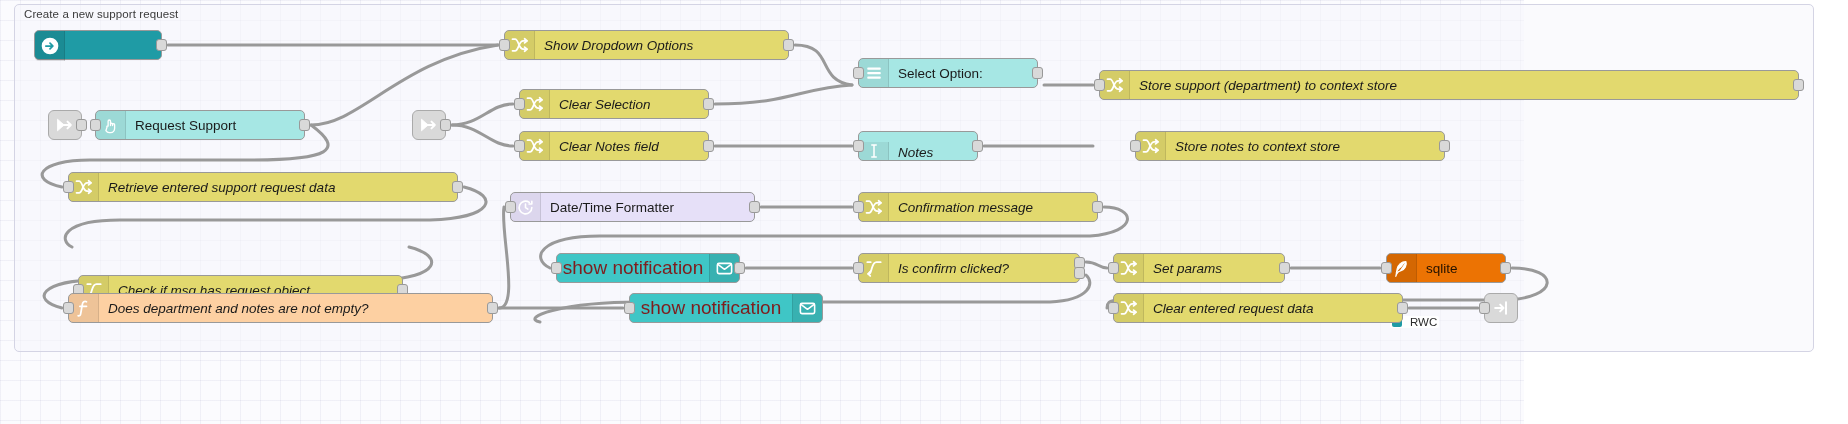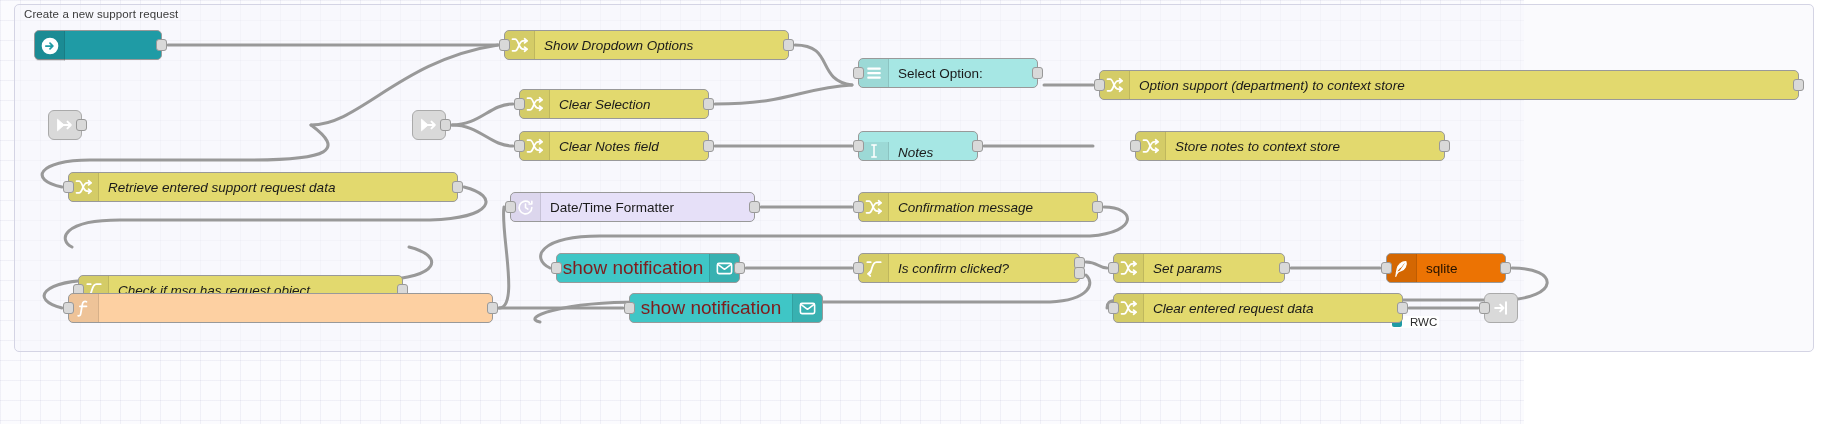--- a/index.html
+++ b/index.html
@@ -228,20 +228,30 @@
   <div class="node linknode" style="left:48px; top:110px;">
     <div class="icon-box">
       <svg class="gly" width="20" height="20" viewBox="0 0 24 24">
         <path d="M3 5 L11 12 L3 19 Z" fill="#ffffff" stroke="#ffffff" stroke-width="1"></path>
         <path d="M9 12 H19 M15 8 L19 12 L15 16" fill="none" stroke="#ffffff" stroke-width="2.4" stroke-linecap="round" stroke-linejoin="round"></path>
       </svg>
     </div>
     <div class="port out"></div>
   </div>
 
+  <div class="node n-ui" style="left:95px; top:110px; width:210px;">
+    <div class="icon-box">
+      <svg class="gly" width="19" height="19" viewBox="0 0 24 24">
+        <path d="M9 12V6.5a1.5 1.5 0 013 0V12m0-1.5a1.3 1.3 0 012.6 0V12m0-1a1.3 1.3 0 012.6 0v4.5c0 3-2 5.5-5 5.5h-2c-2 0-3-1-4-2.5L7.6 14c-.6-.9.6-2 1.4-1.2" fill="none" stroke="#ffffff" stroke-width="1.7" stroke-linecap="round" stroke-linejoin="round"></path>
+      </svg>
+    </div>
+    <div class="label">Request Support</div>
+    <div class="port in"></div>
+    <div class="port out"></div>
+  </div>
 
   <div class="node n-change" style="left:68px; top:172px; width:390px;">
     <div class="icon-box">
       <svg class="gly" width="20" height="20" viewBox="0 0 24 24">
         <path d="M3 5 h3 c2 0 3 2 4.5 6 S13 17 16 17 h4" fill="none" stroke="#ffffff" stroke-width="2.1" stroke-linecap="round"></path>
         <path d="M3 19 h3 c2 0 3-2 4.5-6 S13 7 16 7 h4" fill="none" stroke="#ffffff" stroke-width="2.1" stroke-linecap="round"></path>
         <path d="M17.5 4.5 L20.5 7 L17.5 9.5" fill="none" stroke="#ffffff" stroke-width="2.1" stroke-linecap="round" stroke-linejoin="round"></path>
         <path d="M17.5 14.5 L20.5 17 L17.5 19.5" fill="none" stroke="#ffffff" stroke-width="2.1" stroke-linecap="round" stroke-linejoin="round"></path>
       </svg>
     </div>
@@ -262,20 +272,21 @@
     <div class="port in"></div>
     <div class="port out"></div>
   </div>
 
   <div class="node n-function" style="left:68px; top:293px; width:425px;">
     <div class="icon-box">
       <svg class="gly" width="20" height="20" viewBox="0 0 24 24">
         <path d="M15 4.5c-2.5-1-4.5.2-5 3.2L8 19c-.4 2.2-1.7 2.8-3 2.3M7 10h8" fill="none" stroke="#ffffff" stroke-width="2.1" stroke-linecap="round"></path>
       </svg>
     </div>
+    <div class="label italic">Does department and notes are not empty?</div>
     <div class="port in"></div>
     <div class="port out"></div>
   </div>
 
   <div class="node n-change" style="left:504px; top:30px; width:285px;">
     <div class="icon-box">
       <svg class="gly" width="20" height="20" viewBox="0 0 24 24">
         <path d="M3 5 h3 c2 0 3 2 4.5 6 S13 17 16 17 h4" fill="none" stroke="#ffffff" stroke-width="2.1" stroke-linecap="round"></path>
         <path d="M3 19 h3 c2 0 3-2 4.5-6 S13 7 16 7 h4" fill="none" stroke="#ffffff" stroke-width="2.1" stroke-linecap="round"></path>
         <path d="M17.5 4.5 L20.5 7 L17.5 9.5" fill="none" stroke="#ffffff" stroke-width="2.1" stroke-linecap="round" stroke-linejoin="round"></path>
@@ -351,21 +362,21 @@
 
   <div class="node n-change" style="left:1099px; top:70px; width:700px;">
     <div class="icon-box">
       <svg class="gly" width="20" height="20" viewBox="0 0 24 24">
         <path d="M3 5 h3 c2 0 3 2 4.5 6 S13 17 16 17 h4" fill="none" stroke="#ffffff" stroke-width="2.1" stroke-linecap="round"></path>
         <path d="M3 19 h3 c2 0 3-2 4.5-6 S13 7 16 7 h4" fill="none" stroke="#ffffff" stroke-width="2.1" stroke-linecap="round"></path>
         <path d="M17.5 4.5 L20.5 7 L17.5 9.5" fill="none" stroke="#ffffff" stroke-width="2.1" stroke-linecap="round" stroke-linejoin="round"></path>
         <path d="M17.5 14.5 L20.5 17 L17.5 19.5" fill="none" stroke="#ffffff" stroke-width="2.1" stroke-linecap="round" stroke-linejoin="round"></path>
       </svg>
     </div>
-    <div class="label italic">Option support (department) to context store</div>
+    <div class="label italic">Store support (department) to context store</div>
     <div class="port in"></div>
     <div class="port out"></div>
   </div>
 
   <div class="node n-change" style="left:1135px; top:131px; width:310px;">
     <div class="icon-box">
       <svg class="gly" width="20" height="20" viewBox="0 0 24 24">
         <path d="M3 5 h3 c2 0 3 2 4.5 6 S13 17 16 17 h4" fill="none" stroke="#ffffff" stroke-width="2.1" stroke-linecap="round"></path>
         <path d="M3 19 h3 c2 0 3-2 4.5-6 S13 7 16 7 h4" fill="none" stroke="#ffffff" stroke-width="2.1" stroke-linecap="round"></path>
         <path d="M17.5 4.5 L20.5 7 L17.5 9.5" fill="none" stroke="#ffffff" stroke-width="2.1" stroke-linecap="round" stroke-linejoin="round"></path>

